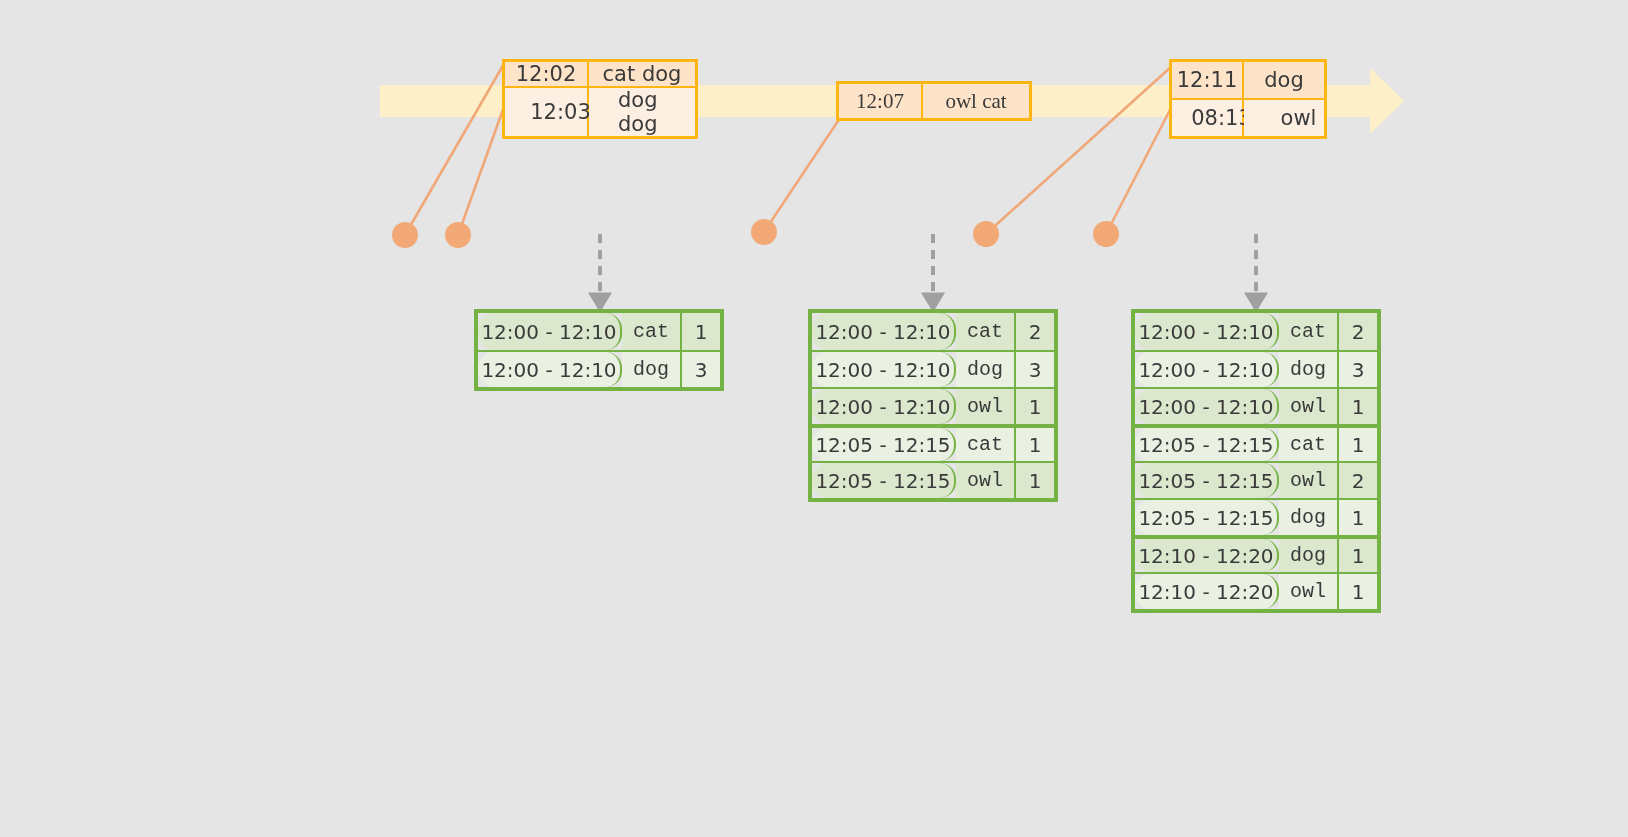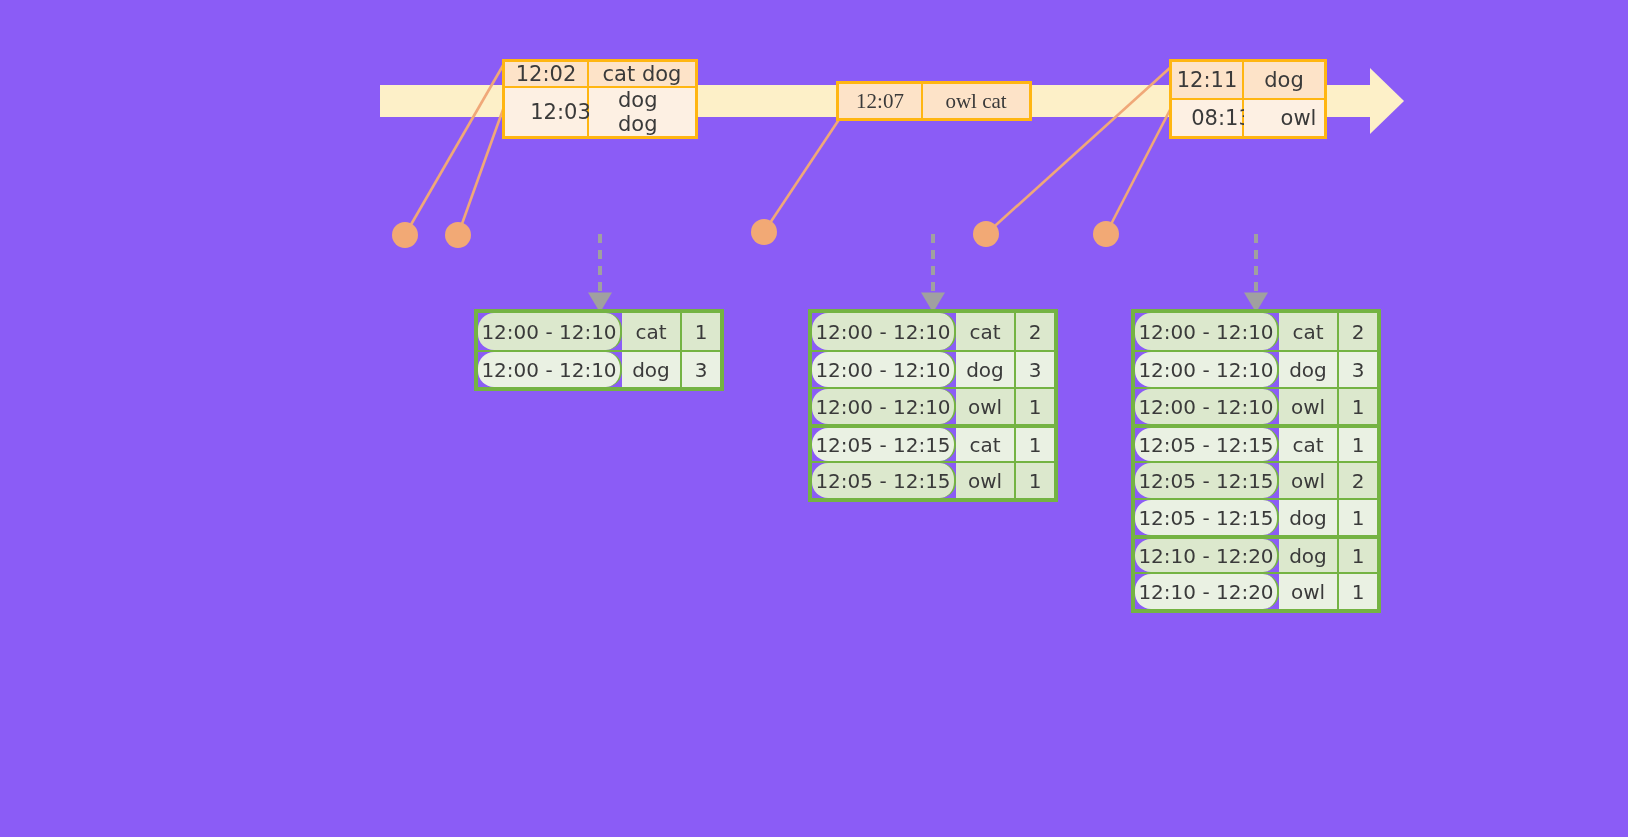--- a/index.html
+++ b/index.html
@@ -8,21 +8,21 @@
     padding: 0;
     background: #000000;
   }
   body {
     font-family: "DejaVu Sans", sans-serif;
   }
   #stage {
     position: relative;
     width: 1628px;
     height: 837px;
-    background: #8b5cf6;
+    background: #e5e5e5;
     overflow: hidden;
   }
 
   
   #timeline-svg {
     position: absolute;
     left: 0;
     top: 0;
     width: 1628px;
     height: 837px;
@@ -100,21 +100,21 @@
     box-sizing: border-box;
     border-right: 2px solid #74b343;
     background: #dce8cd;
   }
   .agg-cell:last-child { border-right: none; }
   .agg-row + .agg-row { border-top: 2px solid #74b343; }
   .agg-row.light .agg-cell { background: #eaf1e3; }
   .agg-row.group-start { border-top-width: 4px; }
 
   .c-window { flex: 0 0 auto; border-radius: 16px; }
-  .c-key    { flex: 0 0 auto; }
+  .c-key    { flex: 0 0 auto; font-family: Liberation Mono, monospace; }
   .c-count  { flex: 0 0 auto; }
 
   #agg-table-0 { left: 474px;  top: 309px; width: 250px; }
   #agg-table-0 .c-window { width: 144px; }
   #agg-table-0 .c-key    { width: 60px; }
   #agg-table-0 .c-count  { width: 38px; }
 
   #agg-table-1 { left: 808px;  top: 309px; width: 250px; }
   #agg-table-1 .c-window { width: 144px; }
   #agg-table-1 .c-key    { width: 60px; }

